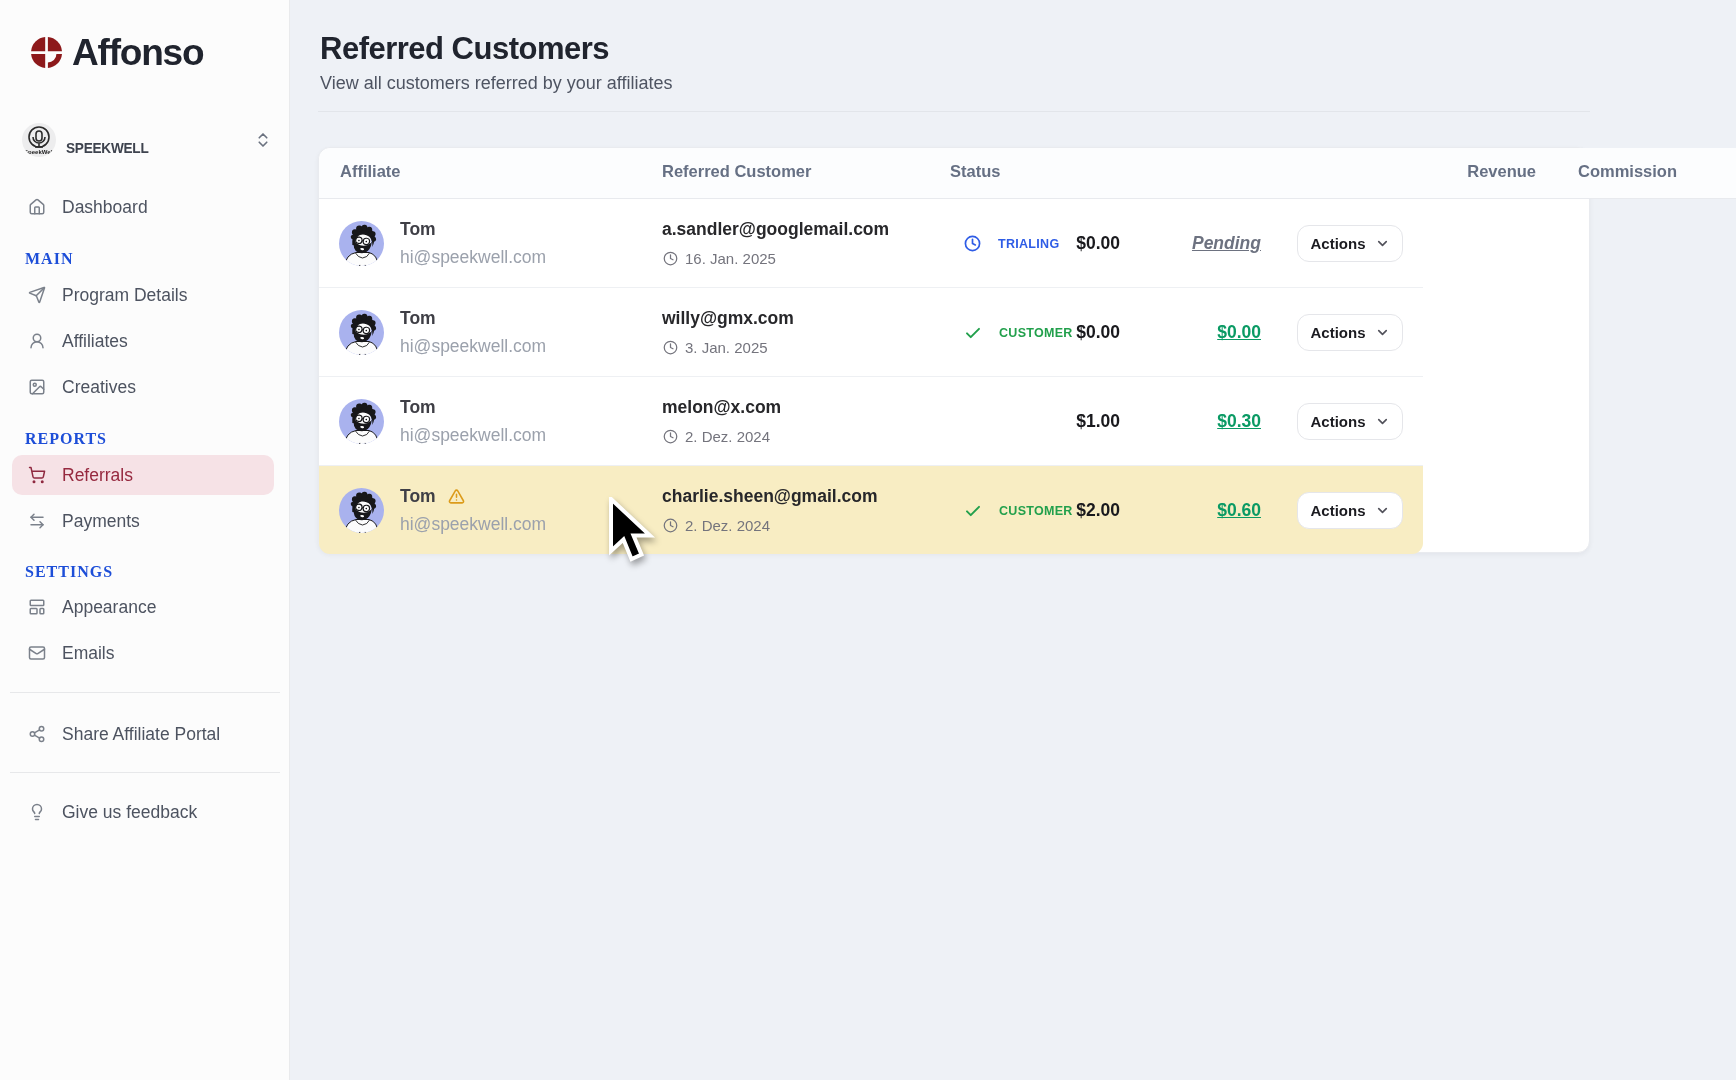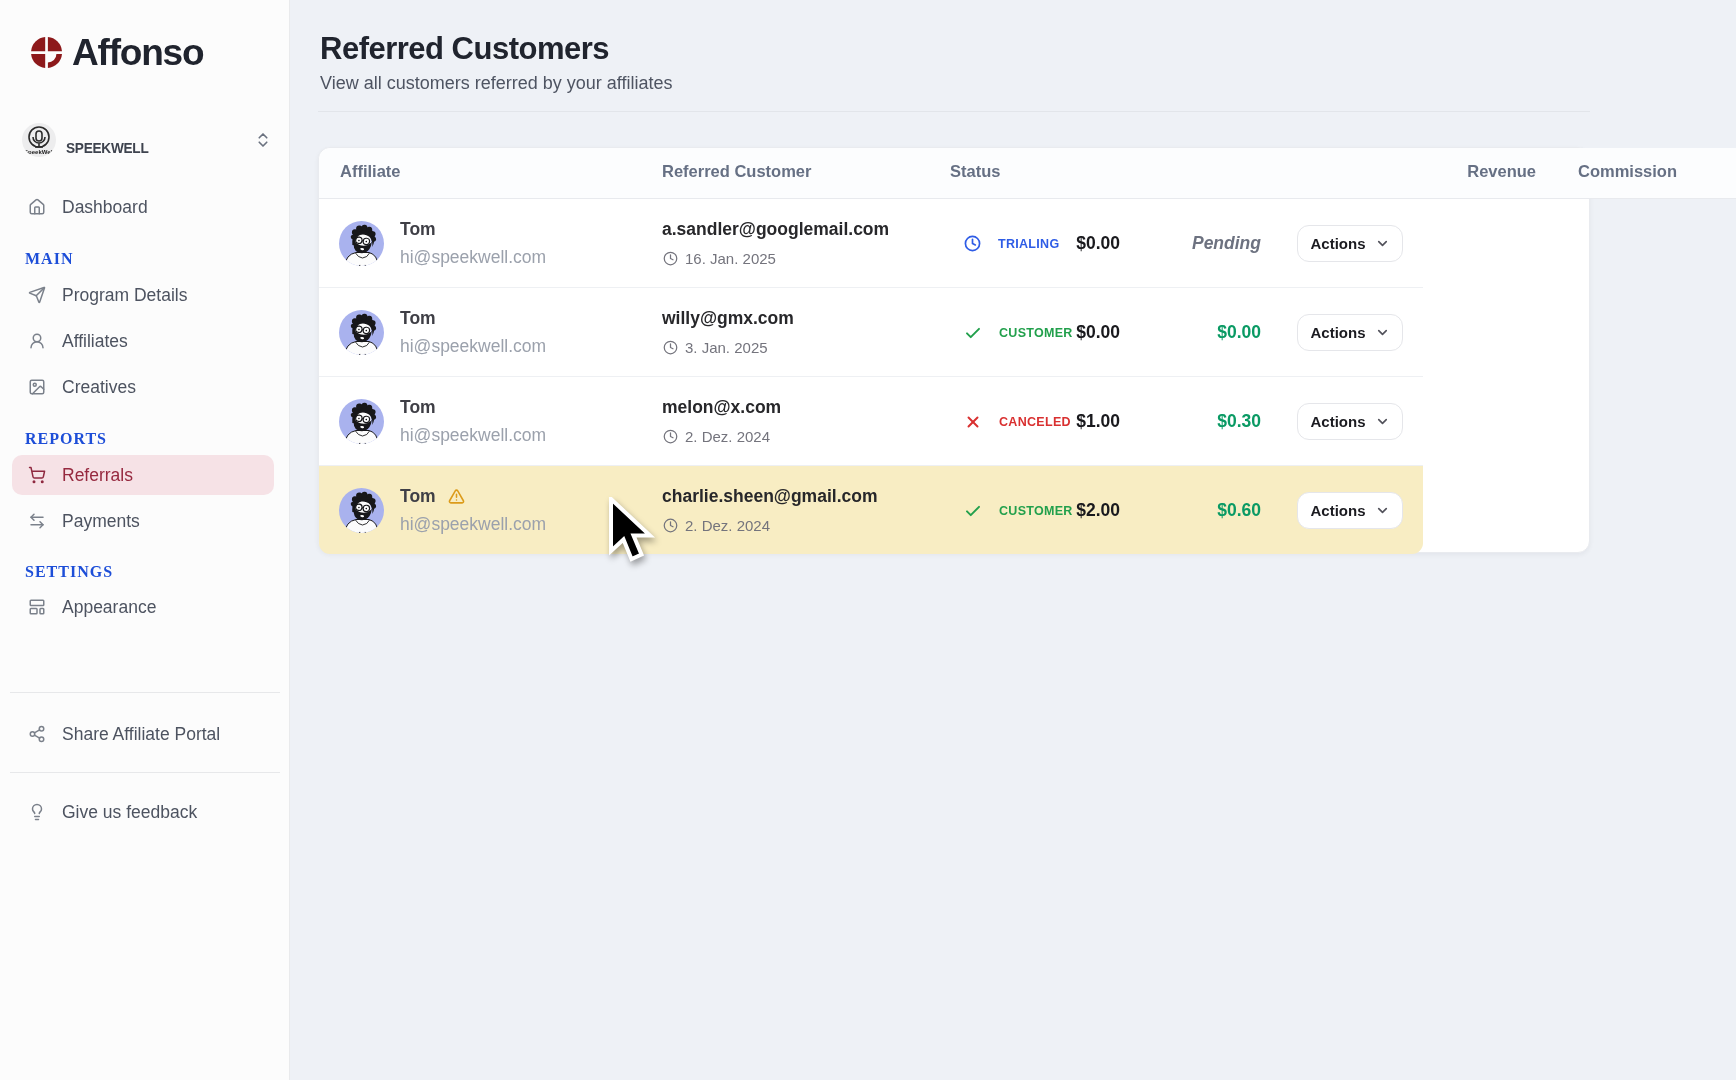--- a/index.html
+++ b/index.html
@@ -38,21 +38,21 @@
 .nm { position:absolute; left:81px; top:20px; font-size:17.5px; font-weight:bold; color:#3f3f46; display:flex; align-items:center; }
 .nm svg { margin-left:12px; }
 .em { position:absolute; left:81px; top:48px; font-size:17.5px; color:#9ba1ac; }
 .ce { position:absolute; left:343px; top:20px; font-size:17.5px; font-weight:bold; color:#27272a; }
 .dt { position:absolute; left:344px; top:51px; display:flex; align-items:center; color:#74747d; font-size:15px; }
 .dt svg { margin-right:7px; }
 .st { position:absolute; left:645px; top:0; height:89px; display:flex; align-items:center; }
 .st svg { flex:0 0 auto; }
 .st b { margin-left:17px; font-size:12.5px; letter-spacing:0.3px; font-weight:bold; }
 .rv { position:absolute; right:303px; top:0; height:89px; display:flex; align-items:center; font-size:17.5px; font-weight:bold; color:#19191d; }
-.cm { position:absolute; right:162px; top:0; height:89px; display:flex; align-items:center; font-size:17.5px; }
+.cm { position:absolute; right:162px; top:0; height:89px; display:flex; align-items:center; font-size:17.5px;text-decoration:underline; }
 .cm.pend { font-style:italic; color:#6d7280; font-weight:600; }
 .cm.grn { color:#0a9a64; font-weight:bold; }
 .btn { position:absolute; right:20px; top:26px; width:106px; height:37px; background:#fff; border:1.5px solid #e5e6ea; border-radius:12px; display:flex; align-items:center; justify-content:center; font-size:15px; font-weight:bold; color:#1b1b20; }
 .btn svg { margin-left:9px; color:#52525b; }
 .cursor { position:absolute; left:609px; top:497px; filter:drop-shadow(2px 4px 3px rgba(0,0,0,.35)); }
 </style>
 </head>
 <body>
 
 <div class="sidebar">
@@ -140,20 +140,27 @@
 
   <div class="navlabel" style="top:563px;">SETTINGS</div>
 
   <div class="navitem" style="top:590px;">
     <svg width="18" height="18" viewBox="0 0 24 24" fill="none" stroke="currentColor" stroke-width="2" stroke-linecap="round" stroke-linejoin="round">
         <rect width="18" height="7" x="3" y="3" rx="1"></rect>
         <rect width="9" height="7" x="3" y="14" rx="1"></rect>
         <rect width="5" height="7" x="16" y="14" rx="1"></rect>
       </svg>
     <span>Appearance</span>
+  </div>
+  <div class="navitem" style="top:636px;">
+    <svg width="18" height="18" viewBox="0 0 24 24" fill="none" stroke="currentColor" stroke-width="2" stroke-linecap="round" stroke-linejoin="round">
+        <rect width="20" height="16" x="2" y="4" rx="2"></rect>
+        <path d="m22 7-8.97 5.7a1.94 1.94 0 0 1-2.06 0L2 7"></path>
+      </svg>
+    <span>Emails</span>
   </div>
 
   <div class="sdiv" style="top:692px;"></div>
 
   <div class="navitem" style="top:717px;">
     <svg width="18" height="18" viewBox="0 0 24 24" fill="none" stroke="currentColor" stroke-width="2" stroke-linecap="round" stroke-linejoin="round">
         <circle cx="18" cy="5" r="3"></circle>
         <circle cx="6" cy="12" r="3"></circle>
         <circle cx="18" cy="19" r="3"></circle>
         <line x1="8.59" x2="15.42" y1="13.51" y2="17.49"></line>
@@ -325,27 +332,20 @@
         </g>
       </g>
     </svg>
     <div class="nm">Tom</div>
     <div class="em">hi@speekwell.com</div>
     <div class="ce">melon@x.com</div>
     <div class="dt"><svg width="15" height="15" viewBox="0 0 24 24" fill="none" stroke="currentColor" stroke-width="2" stroke-linecap="round" stroke-linejoin="round">
           <circle cx="12" cy="12" r="10"></circle>
           <polyline points="12 6 12 12 16 14"></polyline>
         </svg>2. Dez. 2024</div>
-    <div class="st">
-        <svg width="18" height="18" viewBox="0 0 24 24" fill="none" stroke="#d93030" stroke-width="2.6" stroke-linecap="round" stroke-linejoin="round">
-          <path d="M18 6 6 18"></path>
-          <path d="m6 6 12 12"></path>
-        </svg>
-        <b style="color:#d93030;">CANCELED</b>
-      </div>
     <div class="rv">$1.00</div>
     <div class="cm grn">$0.30</div>
     <div class="btn">Actions<svg width="15" height="15" viewBox="0 0 24 24" fill="none" stroke="currentColor" stroke-width="2.6" stroke-linecap="round" stroke-linejoin="round">
           <path d="m6 9 6 6 6-6"></path>
         </svg></div>
   </div>
 
   <div class="row hl" style="top:318px; height:88px;">
     <svg class="av" width="45" height="45" viewBox="0 0 45 45">
       <defs>

